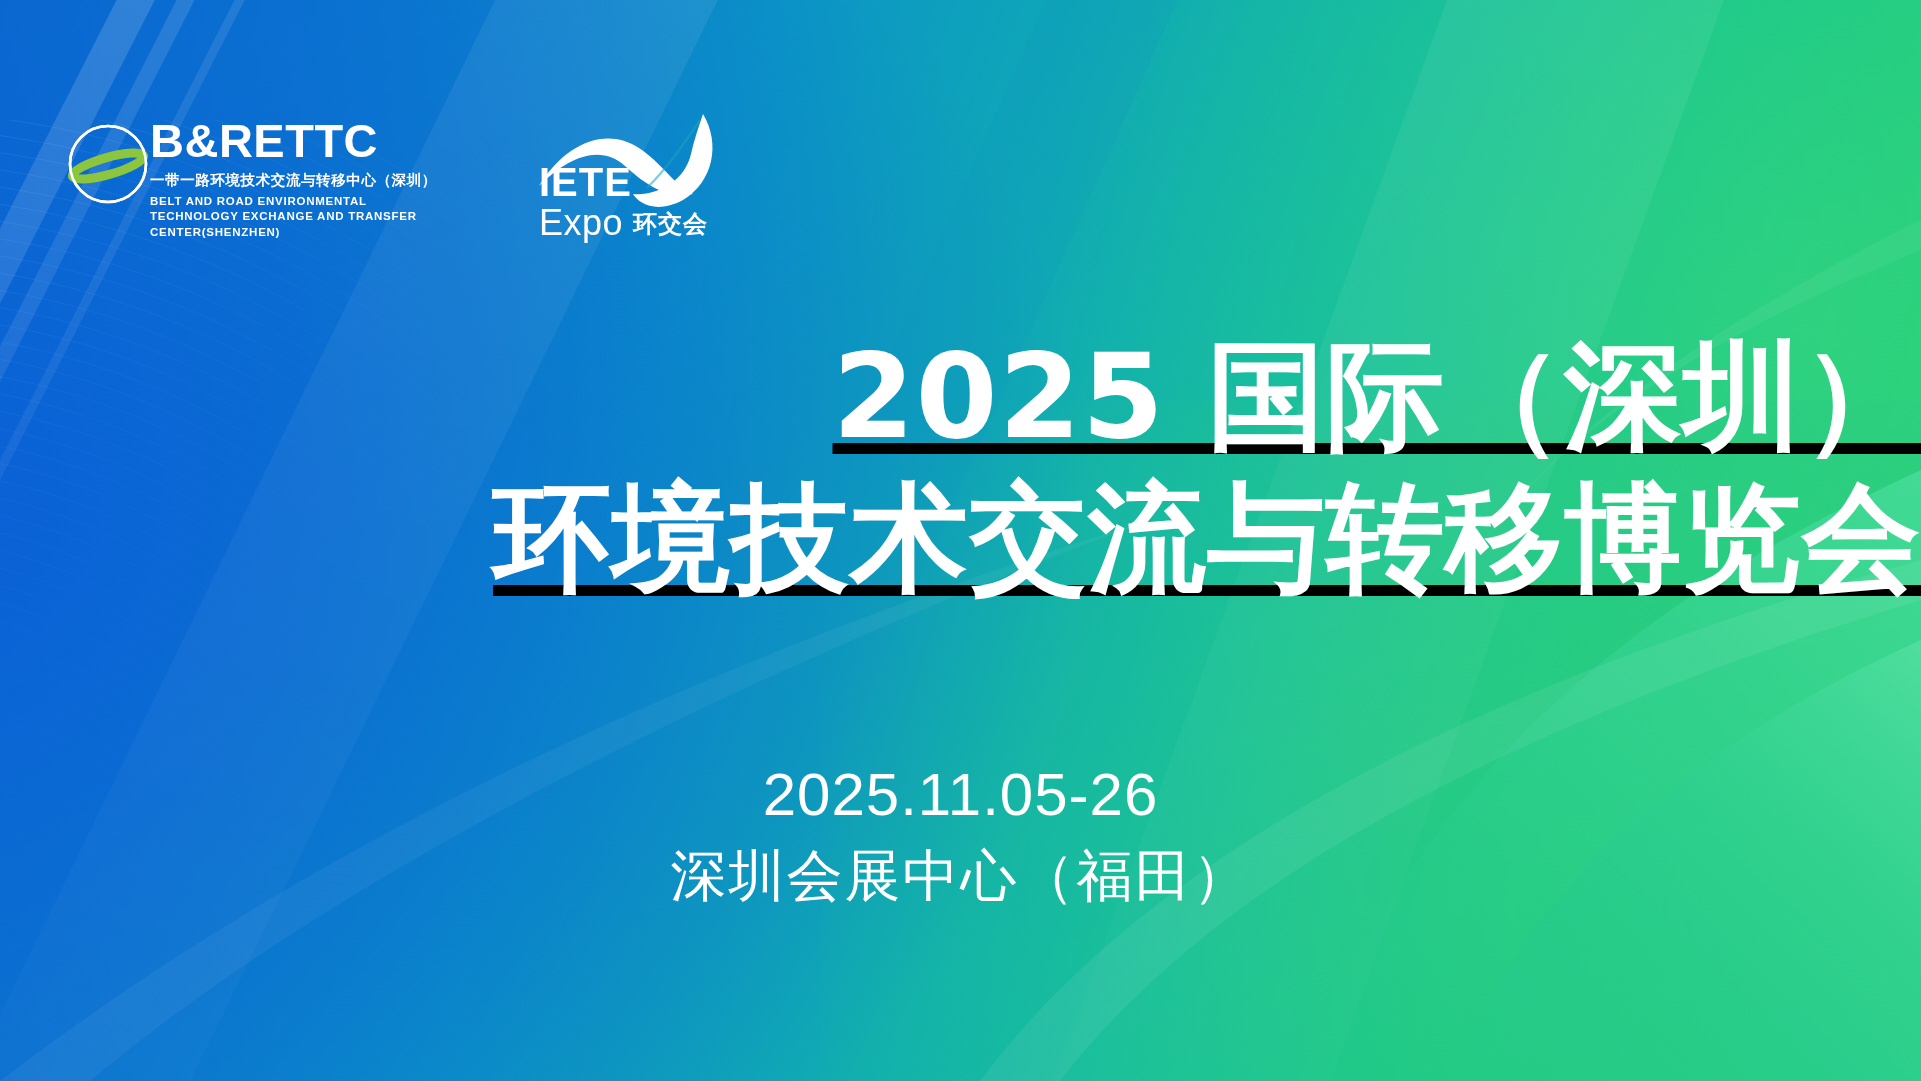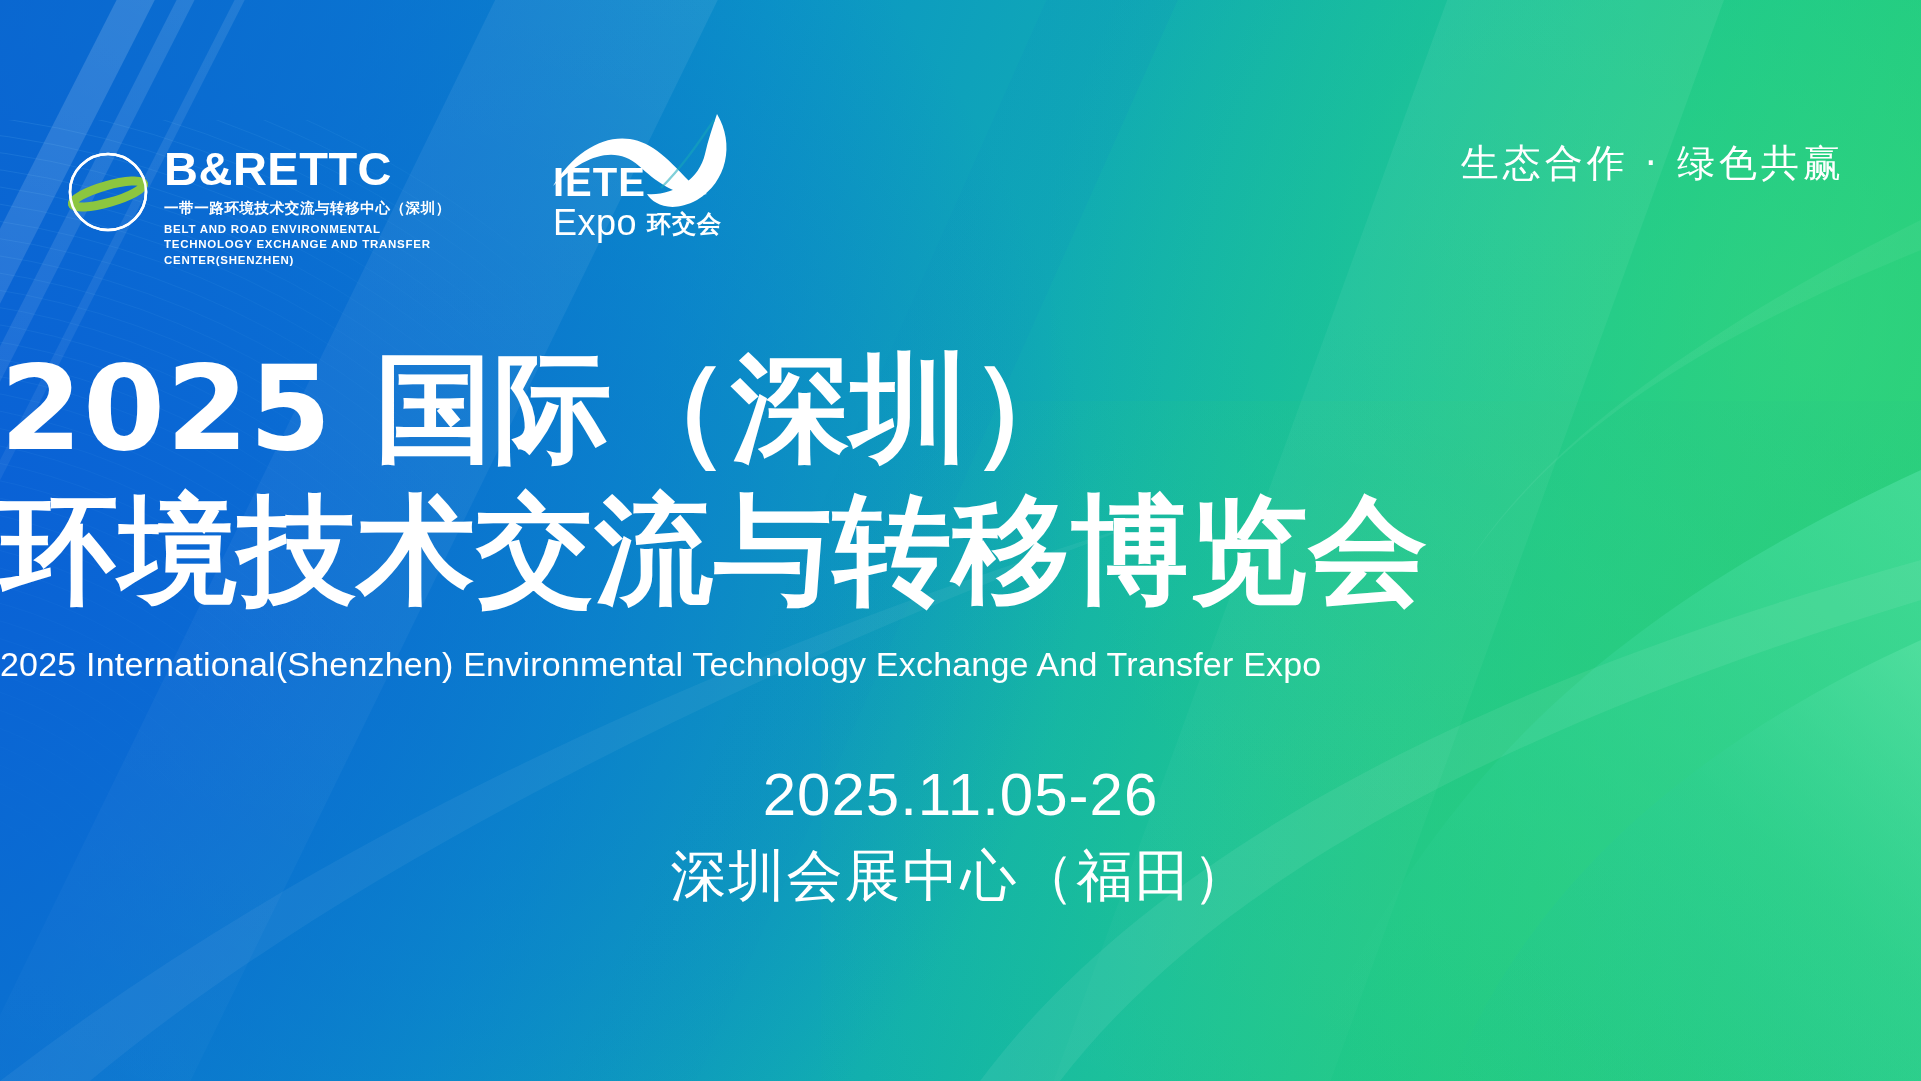--- a/index.html
+++ b/index.html
@@ -49,21 +49,21 @@
       background:linear-gradient(to bottom,rgba(255,255,255,.07),rgba(255,255,255,0));}
 
   
   .wave-svg{position:absolute;inset:0;width:100%;height:100%;}
 
   
   .header{position:absolute;left:0;top:0;width:100%;height:270px;}
   .logos{position:absolute;left:66px;top:118px;display:flex;align-items:flex-start;gap:44px;}
 
   
-  .brettc{display:flex;align-items:flex-start;gap:14px;margin-top:28px;}
+  .brettc{display:flex;align-items:flex-start;}
   .brettc .mark{width:84px;height:84px;flex:0 0 84px;position:relative;margin-top:4px;}
   .brettc .mark svg{display:block;}
   .brettc .txt{display:flex;flex-direction:column;}
   .brettc .wordmark{font-size:47px;line-height:.98;font-weight:bold;color:#fff;letter-spacing:.5px;
                     font-family:"Liberation Sans",sans-serif;}
   .brettc .cn{font-size:14.5px;color:#fff;font-weight:bold;letter-spacing:.6px;margin-top:7px;
               font-family:"DejaVu Sans",sans-serif;}
   .brettc .en{font-size:11.5px;color:#fff;font-weight:bold;letter-spacing:.75px;line-height:1.33;margin-top:4px;
               font-family:"Liberation Sans",sans-serif;}
 
@@ -77,21 +77,21 @@
   .iete .expo-row{position:absolute;left:8px;top:88px;display:flex;align-items:flex-end;gap:10px;}
   .iete .expo{font-size:36px;color:#fff;font-weight:300;letter-spacing:.5px;
               font-family:"Liberation Sans",sans-serif;}
   .iete .expocn{font-size:24px;color:#fff;font-weight:bold;letter-spacing:1px;padding-bottom:4px;
                 font-family:"DejaVu Sans",sans-serif;}
 
   .slogan{position:absolute;right:76px;top:138px;font-size:38px;letter-spacing:4px;color:#fff;
           font-family:"DejaVu Sans",sans-serif;white-space:nowrap;}
 
   
-  .main{position:absolute;left:0;top:342px;width:100%;text-align:left;}
+  .main{position:absolute;left:0;top:330px;width:100%;text-align:right;text-decoration:underline;}
   .title1{font-size:118px;font-weight:bold;color:#fff;letter-spacing:1px;line-height:1.12;
           font-family:"DejaVu Sans",sans-serif;white-space:nowrap;}
   .title2{font-size:118px;font-weight:bold;color:#fff;letter-spacing:1px;line-height:1.16;margin-top:8px;
           font-family:"DejaVu Sans",sans-serif;white-space:nowrap;}
   .subtitle{font-size:34px;color:#fff;font-weight:400;letter-spacing:.2px;margin-top:26px;
             font-family:"Liberation Sans",sans-serif;white-space:nowrap;}
 
   .meta{position:absolute;left:0;top:760px;width:100%;text-align:center;}
   .date{font-size:60px;color:#fff;letter-spacing:1px;font-family:"Liberation Sans",sans-serif;}
   .venue{font-size:56px;color:#fff;letter-spacing:2px;margin-top:10px;font-family:Liberation Serif, serif;}
@@ -225,27 +225,25 @@
         </div>
         <div class="ietetxt">IETE</div>
         <div class="expo-row">
           <span class="expo">Expo</span>
           <span class="expocn">环交会</span>
         </div>
       </div>
 
     </div>
 
-    <div class="slogan">生态合作 · 绿色共赢</div>
   </div>
 
   <div class="main">
     <div class="title1">2025 国际（深圳）</div>
     <div class="title2">环境技术交流与转移博览会</div>
-    <div class="subtitle">2025 International(Shenzhen) Environmental Technology Exchange And Transfer Expo</div>
   </div>
 
   <div class="meta">
     <div class="date">2025.11.05-26</div>
     <div class="venue">深圳会展中心（福田）</div>
   </div>
 
 </div>
 
 </body></html>

